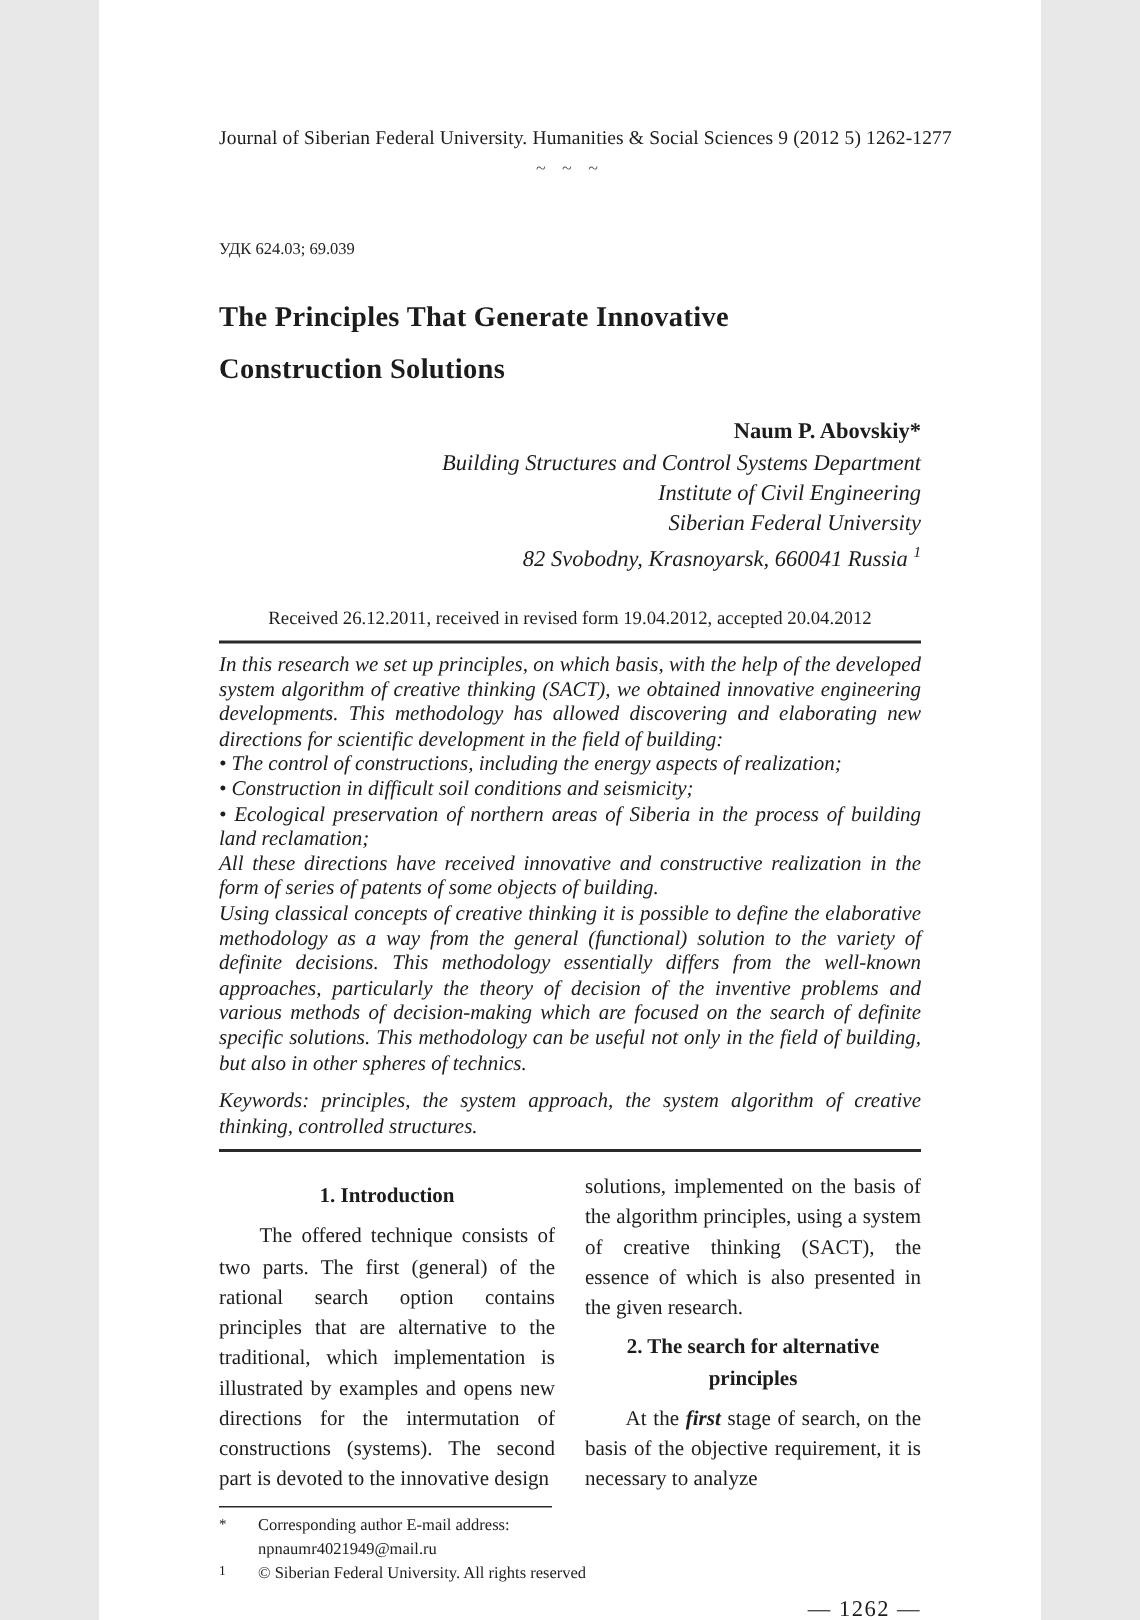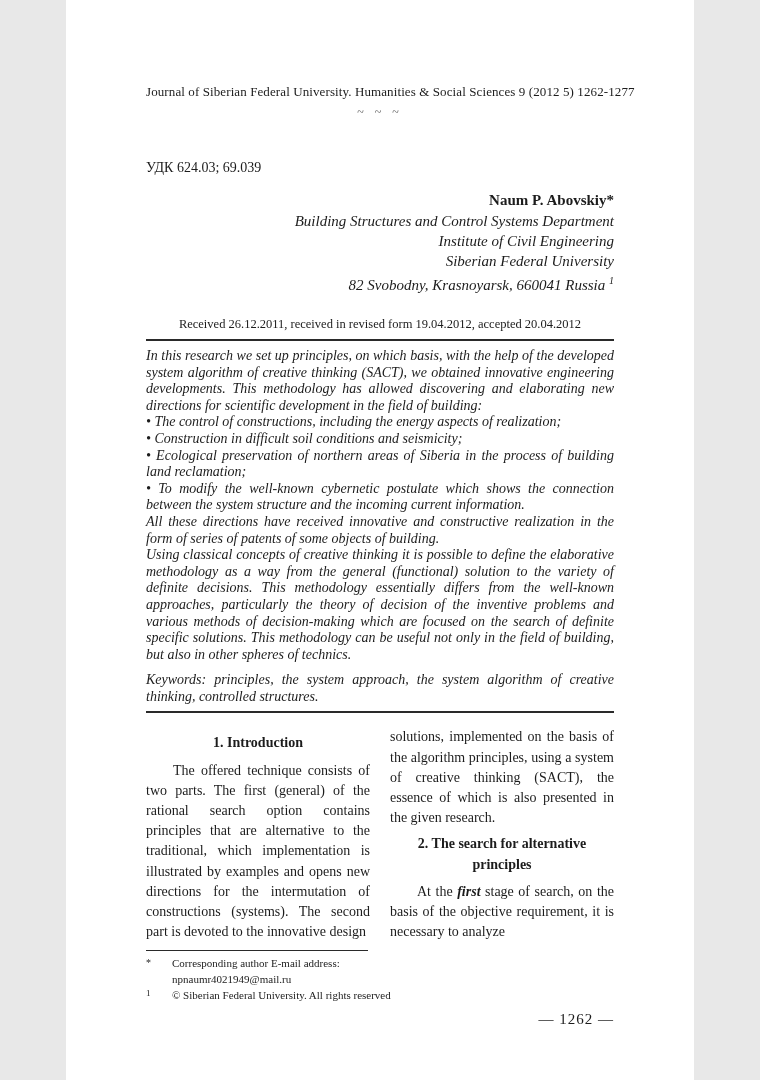--- a/index.html
+++ b/index.html
@@ -23,21 +23,21 @@
   }
   .ornament {
     text-align: center;
     font-size: 12px;
     color: #555;
     letter-spacing: 4px;
     margin-top: 5px;
   }
   .udk {
     margin-top: 40px;
-    font-size: 14px;
+    font-size: 11px;
   }
   .paper-title {
     margin-top: 22px;
     font-size: 19px;
     font-weight: bold;
     line-height: 35px;
     letter-spacing: 0.2px;
   }
   .author-block {
     margin-top: 16px;
@@ -132,39 +132,42 @@
 </head>
 <body>
 
 <div class="page">
 
   <div class="journal-line">Journal of  Siberian Federal University.  Humanities &amp; Social Sciences 9 (2012 5) 1262-1277</div>
   <div class="ornament">~ ~ ~</div>
 
   <div class="udk">УДК 624.03; 69.039</div>
 
+  <div class="paper-title">
+    <div>The Principles That Generate Innovative</div>
+    <div>Construction Solutions</div>
+  </div>
 
   <div class="author-block">
     <div class="author-name">Naum P. Abovskiy*</div>
     <div class="affil-line">Building Structures and Control Systems Department</div>
     <div class="affil-line">Institute of Civil Engineering</div>
     <div class="affil-line">Siberian Federal University</div>
     <div class="affil-line"><span>82 Svobodny, Krasnoyarsk, 660041 Russia</span>&nbsp;<sup>1</sup></div>
   </div>
 
   <div class="received-line">Received 26.12.2011, received in revised form 19.04.2012, accepted 20.04.2012</div>
 
   <hr class="rule-main">
 
   <div class="abstract">
     <p class="ab-par">In this research we set up principles, on which basis, with the help of the developed system algorithm of creative thinking (SACT), we obtained innovative engineering developments. This methodology has allowed discovering and elaborating new directions for scientific development in the field of building:</p>
     <p class="ab-par">• The control of constructions, including the energy aspects of realization;</p>
     <p class="ab-par">• Construction in difficult soil conditions and seismicity;</p>
     <p class="ab-par">• Ecological preservation of northern areas of Siberia in the process of building land reclamation;</p>
-    <p class="ab-par">• To modify the well-known cybernetic postulate which shows the connection between the system structure and the incoming current information.</p>
     <p class="ab-par">All these directions have received innovative and constructive realization in the form of series of patents of some objects of building.</p>
     <p class="ab-par">Using classical concepts of creative thinking it is possible to define the elaborative methodology as a way from the general (functional) solution to the variety of definite decisions. This methodology essentially differs from the well-known approaches, particularly the theory of decision of the inventive problems and various methods of decision-making which are focused on the search of definite specific solutions. This methodology can be useful not only in the field of building, but also in other spheres of technics.</p>
   </div>
 
   <div class="keywords">Keywords: principles, the system approach, the system algorithm of creative thinking, controlled structures.</div>
 
   <hr class="rule-main bottom">
 
   <div class="columns">
     <div class="col">

